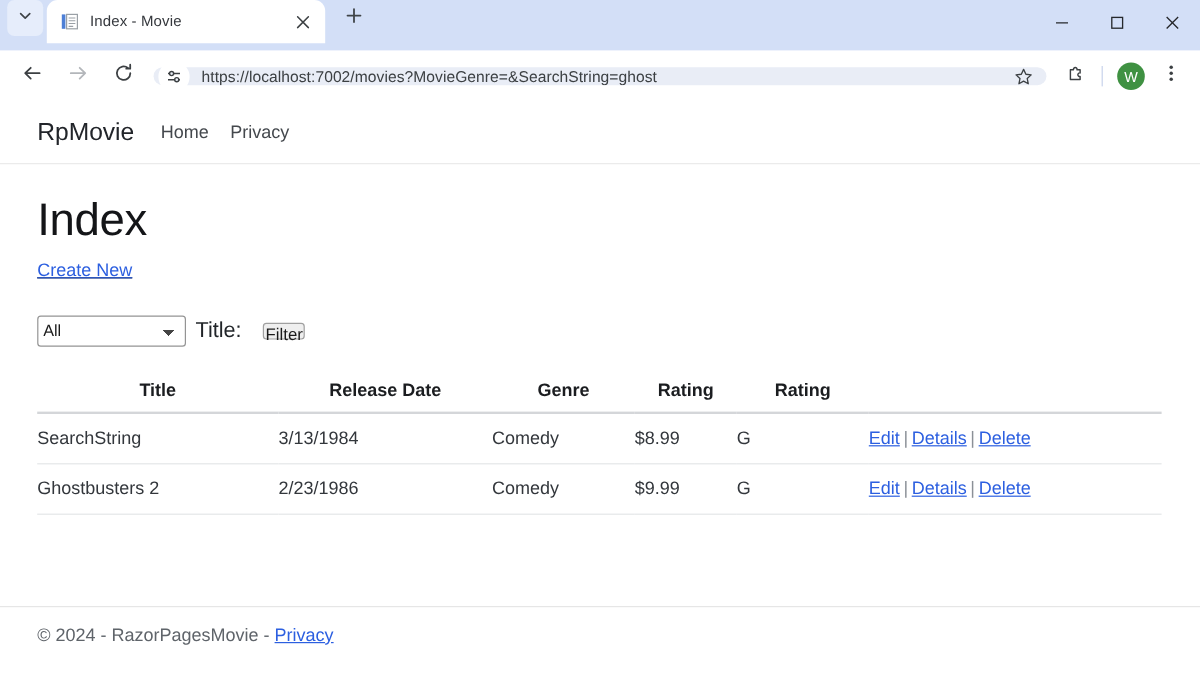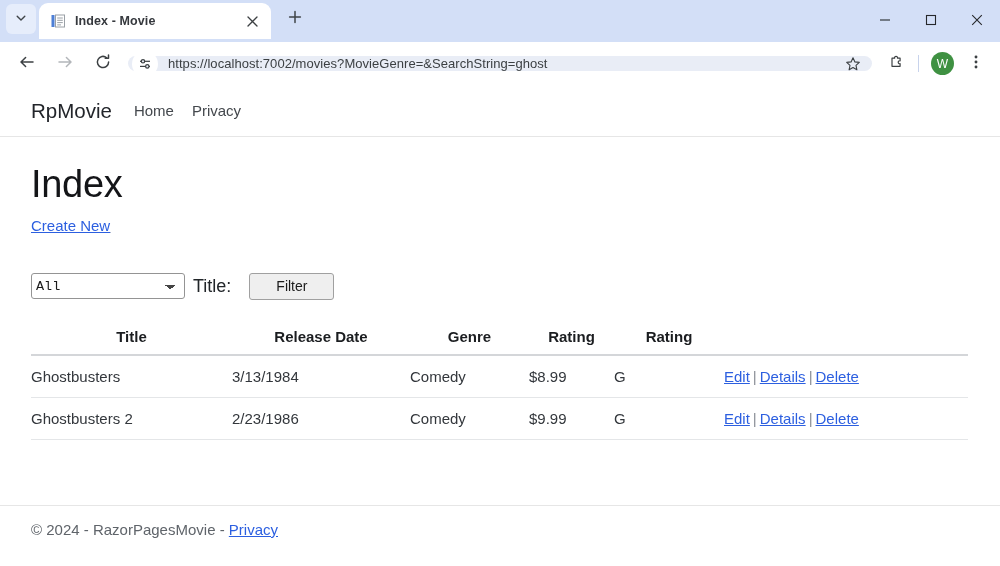--- a/index.html
+++ b/index.html
@@ -16,25 +16,24 @@
     width: 1000px; height: 566px;
     display: flex; flex-direction: column;
     background: #d3dff7;
     position: relative;
   }
 
   
   .tabstrip {
     height: 42px;
     display: flex;
-    align-items: center;
+    align-items: flex-start;
     padding-left: 6px;
     position: relative;
     flex: 0 0 42px;
-    font-weight: bold;
   }
   .tablist-dropdown {
     width: 30px; height: 30px;
     margin-bottom: 5px; margin-right: 3px;
     border-radius: 6px;
     display: flex; align-items: center; justify-content: center;
     background: #e6edfb;
     flex: 0 0 auto;
   }
   .tab {
@@ -201,31 +200,31 @@
     color: #141518;
     margin: 0 0 10px 0;
     letter-spacing: -.3px;
     line-height: 1.15;
   }
   a.link {
     color: #2c5fe0;
     text-decoration: underline;
     font-size: 15px;
   }
-  .create-wrap { margin-bottom: 38px; text-decoration: underline; }
+  .create-wrap { margin-bottom: 28px; text-decoration: underline; }
 
   
   .filter-form {
     display: flex; align-items: center;
     margin-bottom: 22px;
   }
   select.genre-select {
-    width: 154px; height: 26px;
+    width: 124px; height: 26px;
     font-size: 13.5px;
-    font-family: Liberation Mono, monospace;
+    font-family: Liberation Sans, sans-serif;
     color: #1b1b1b;
     border: 1px solid #949494;
     border-radius: 3px;
     background: #ffffff;
     padding: 0 2px 0 4px;
     appearance: none;
     -webkit-appearance: none;
     background-image:
       linear-gradient(45deg, transparent 50%, #444 50%),
       linear-gradient(135deg, #444 50%, transparent 50%);
@@ -245,29 +244,29 @@
     width: 188px; height: 27px;
     font-size: 15px;
     font-family: "Liberation Sans", sans-serif;
     color: #1b1b1b;
     border: 1px solid #949494;
     border-radius: 2px;
     padding: 0 4px;
     background: #fff;
   }
   button.filter-btn {
-    height: 27px;
+    height: 14px;
     margin-left: 11px;
     font-size: 14px;
     font-family: "Liberation Sans", sans-serif;
     color: #1b1b1b;
     background: #efefef;
     border: 1px solid #a0a0a0;
     border-radius: 3px;
-    padding: 0 26px;
+    padding: 0 1px;
   }
 
   
   table.movies {
     width: 937px;
     border-collapse: collapse;
     table-layout: fixed;
   }
   table.movies th {
     text-align: center;
@@ -472,21 +471,21 @@
             <th class="c-title">Title</th>
             <th class="c-date">Release Date</th>
             <th class="c-genre">Genre</th>
             <th class="c-price">Rating</th>
             <th class="c-rating">Rating</th>
             <th class="c-act"></th>
           </tr>
         </thead>
         <tbody>
           <tr>
-            <td class="c-title">Ghostbusters</td>
+            <td class="c-title">SearchString</td>
             <td class="c-date">3/13/1984</td>
             <td class="c-genre">Comedy</td>
             <td class="c-price">$8.99</td>
             <td class="c-rating">G</td>
             <td class="c-act">
               <a class="link" href="#">Edit</a><span class="sep">|</span><a class="link" href="#">Details</a><span class="sep">|</span><a class="link" href="#">Delete</a>
             </td>
           </tr>
           <tr>
             <td class="c-title">Ghostbusters 2</td>

